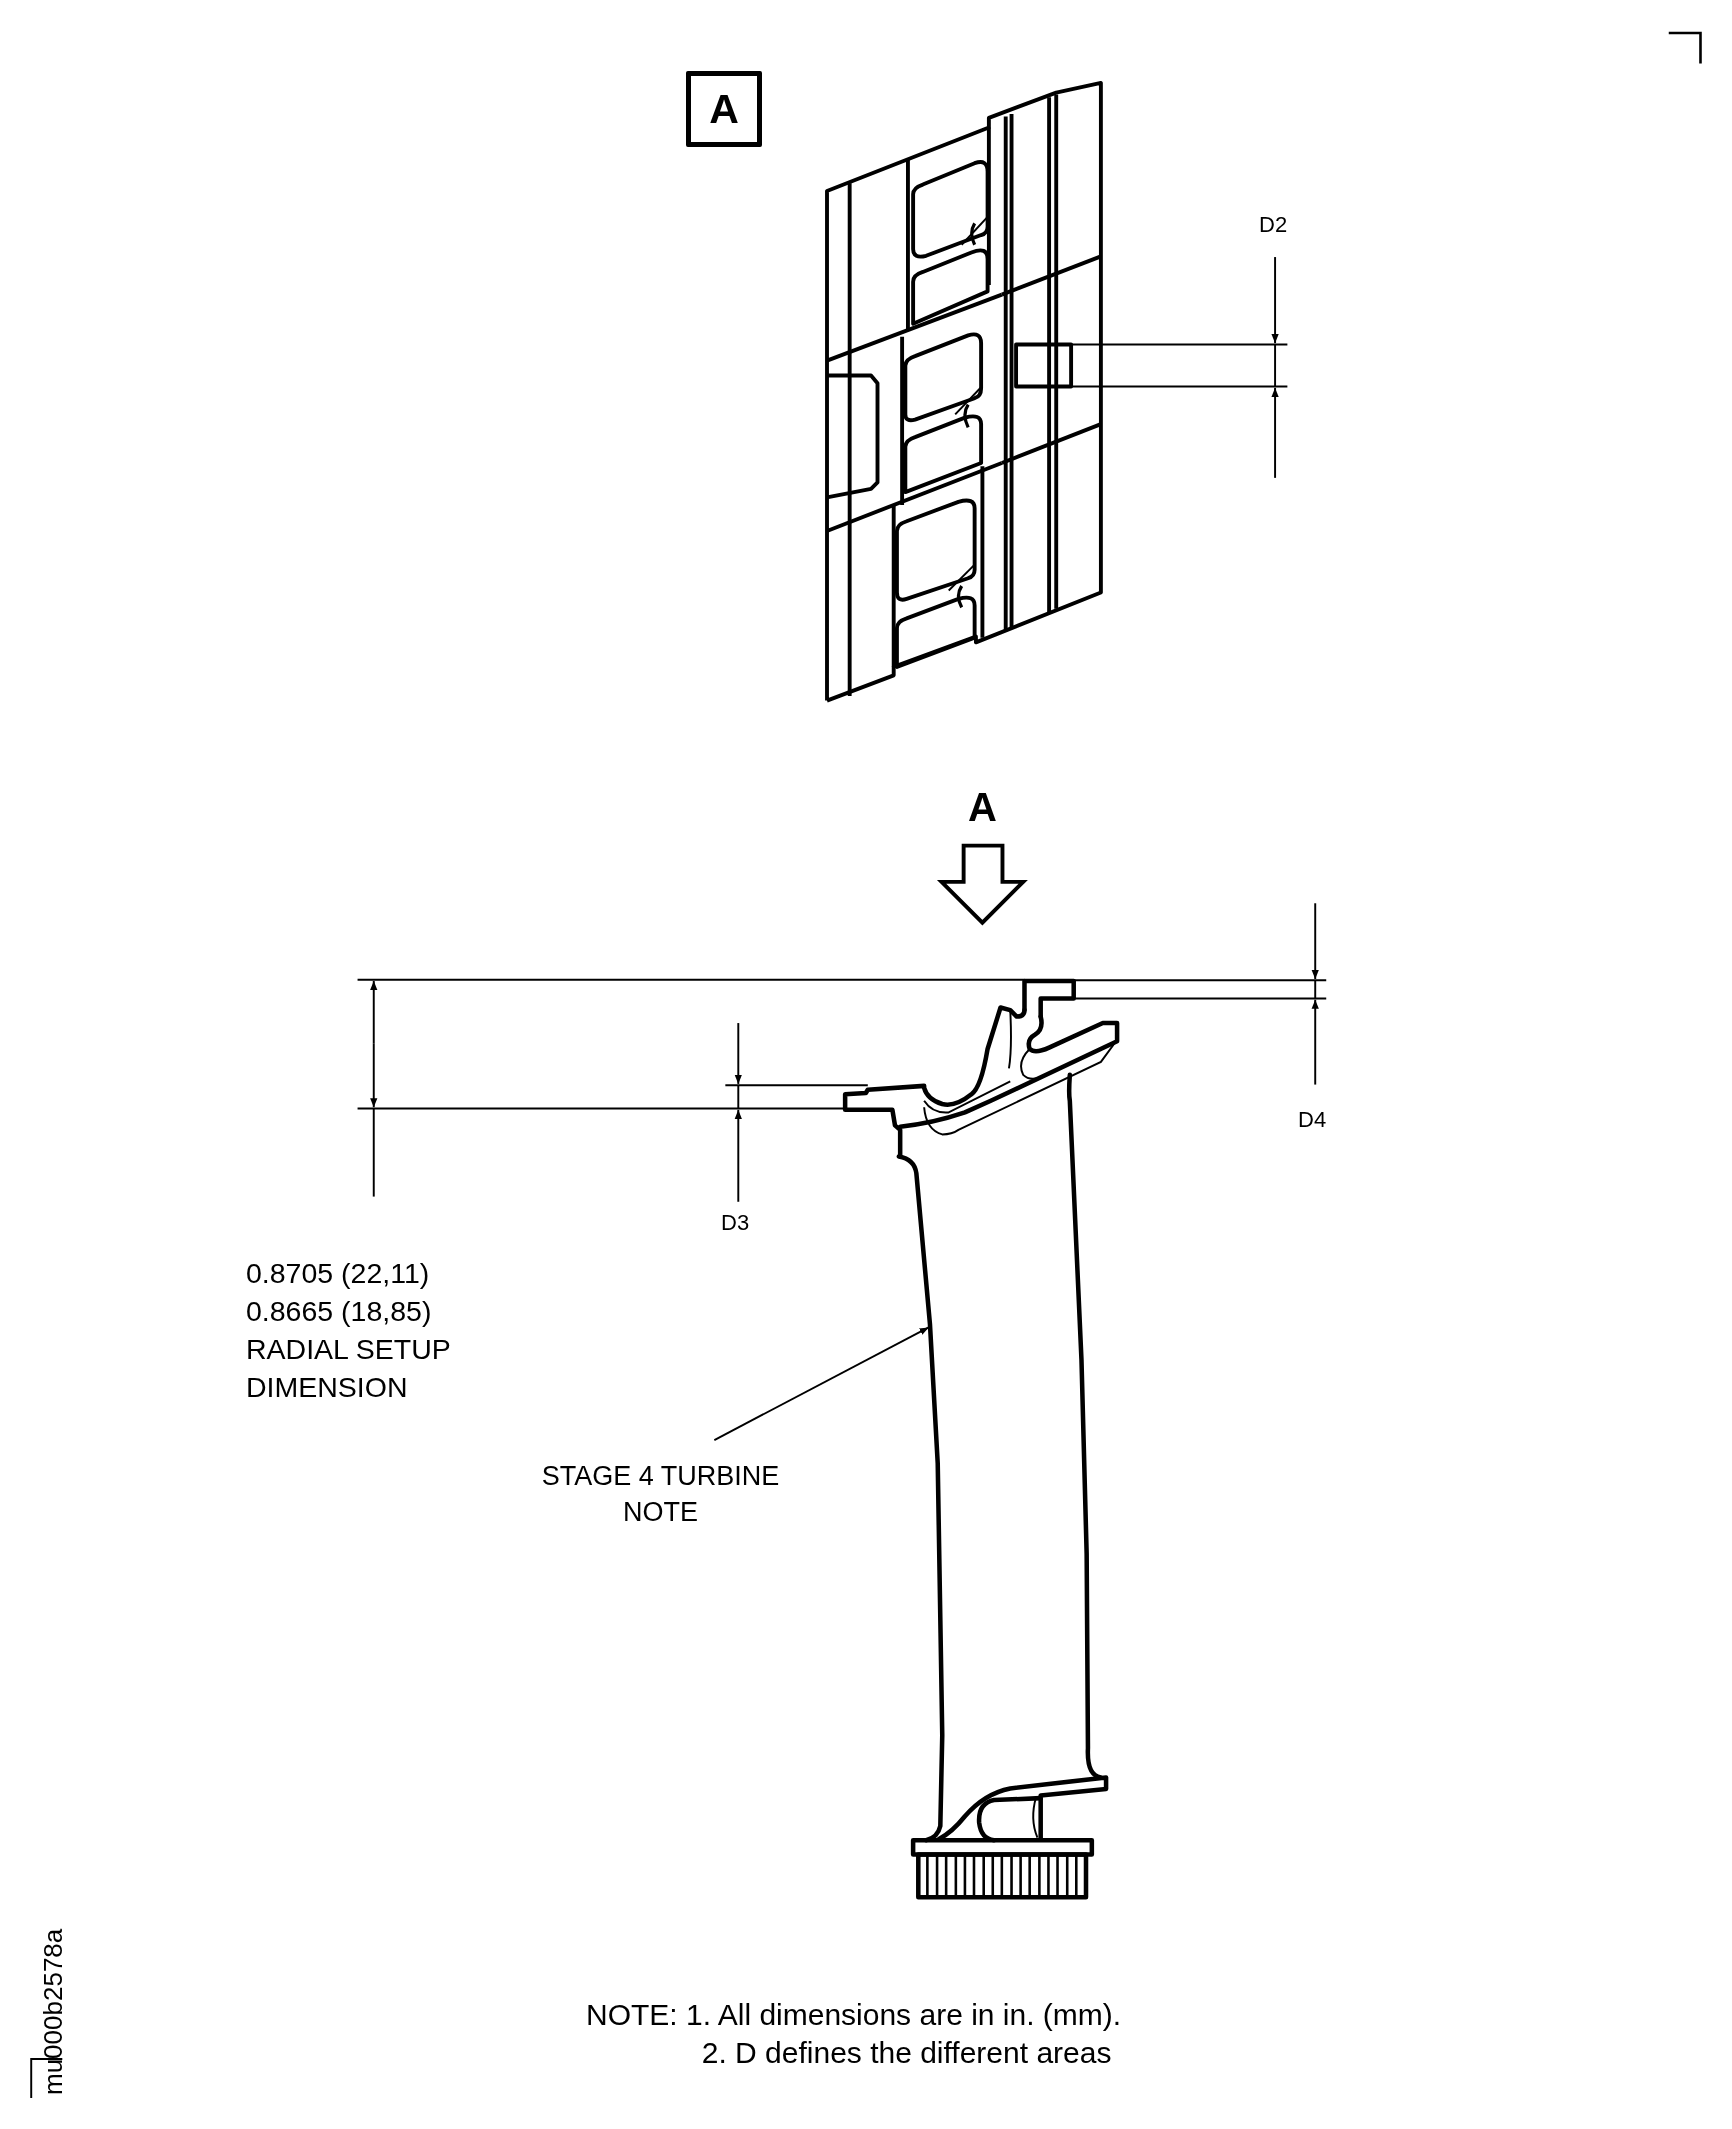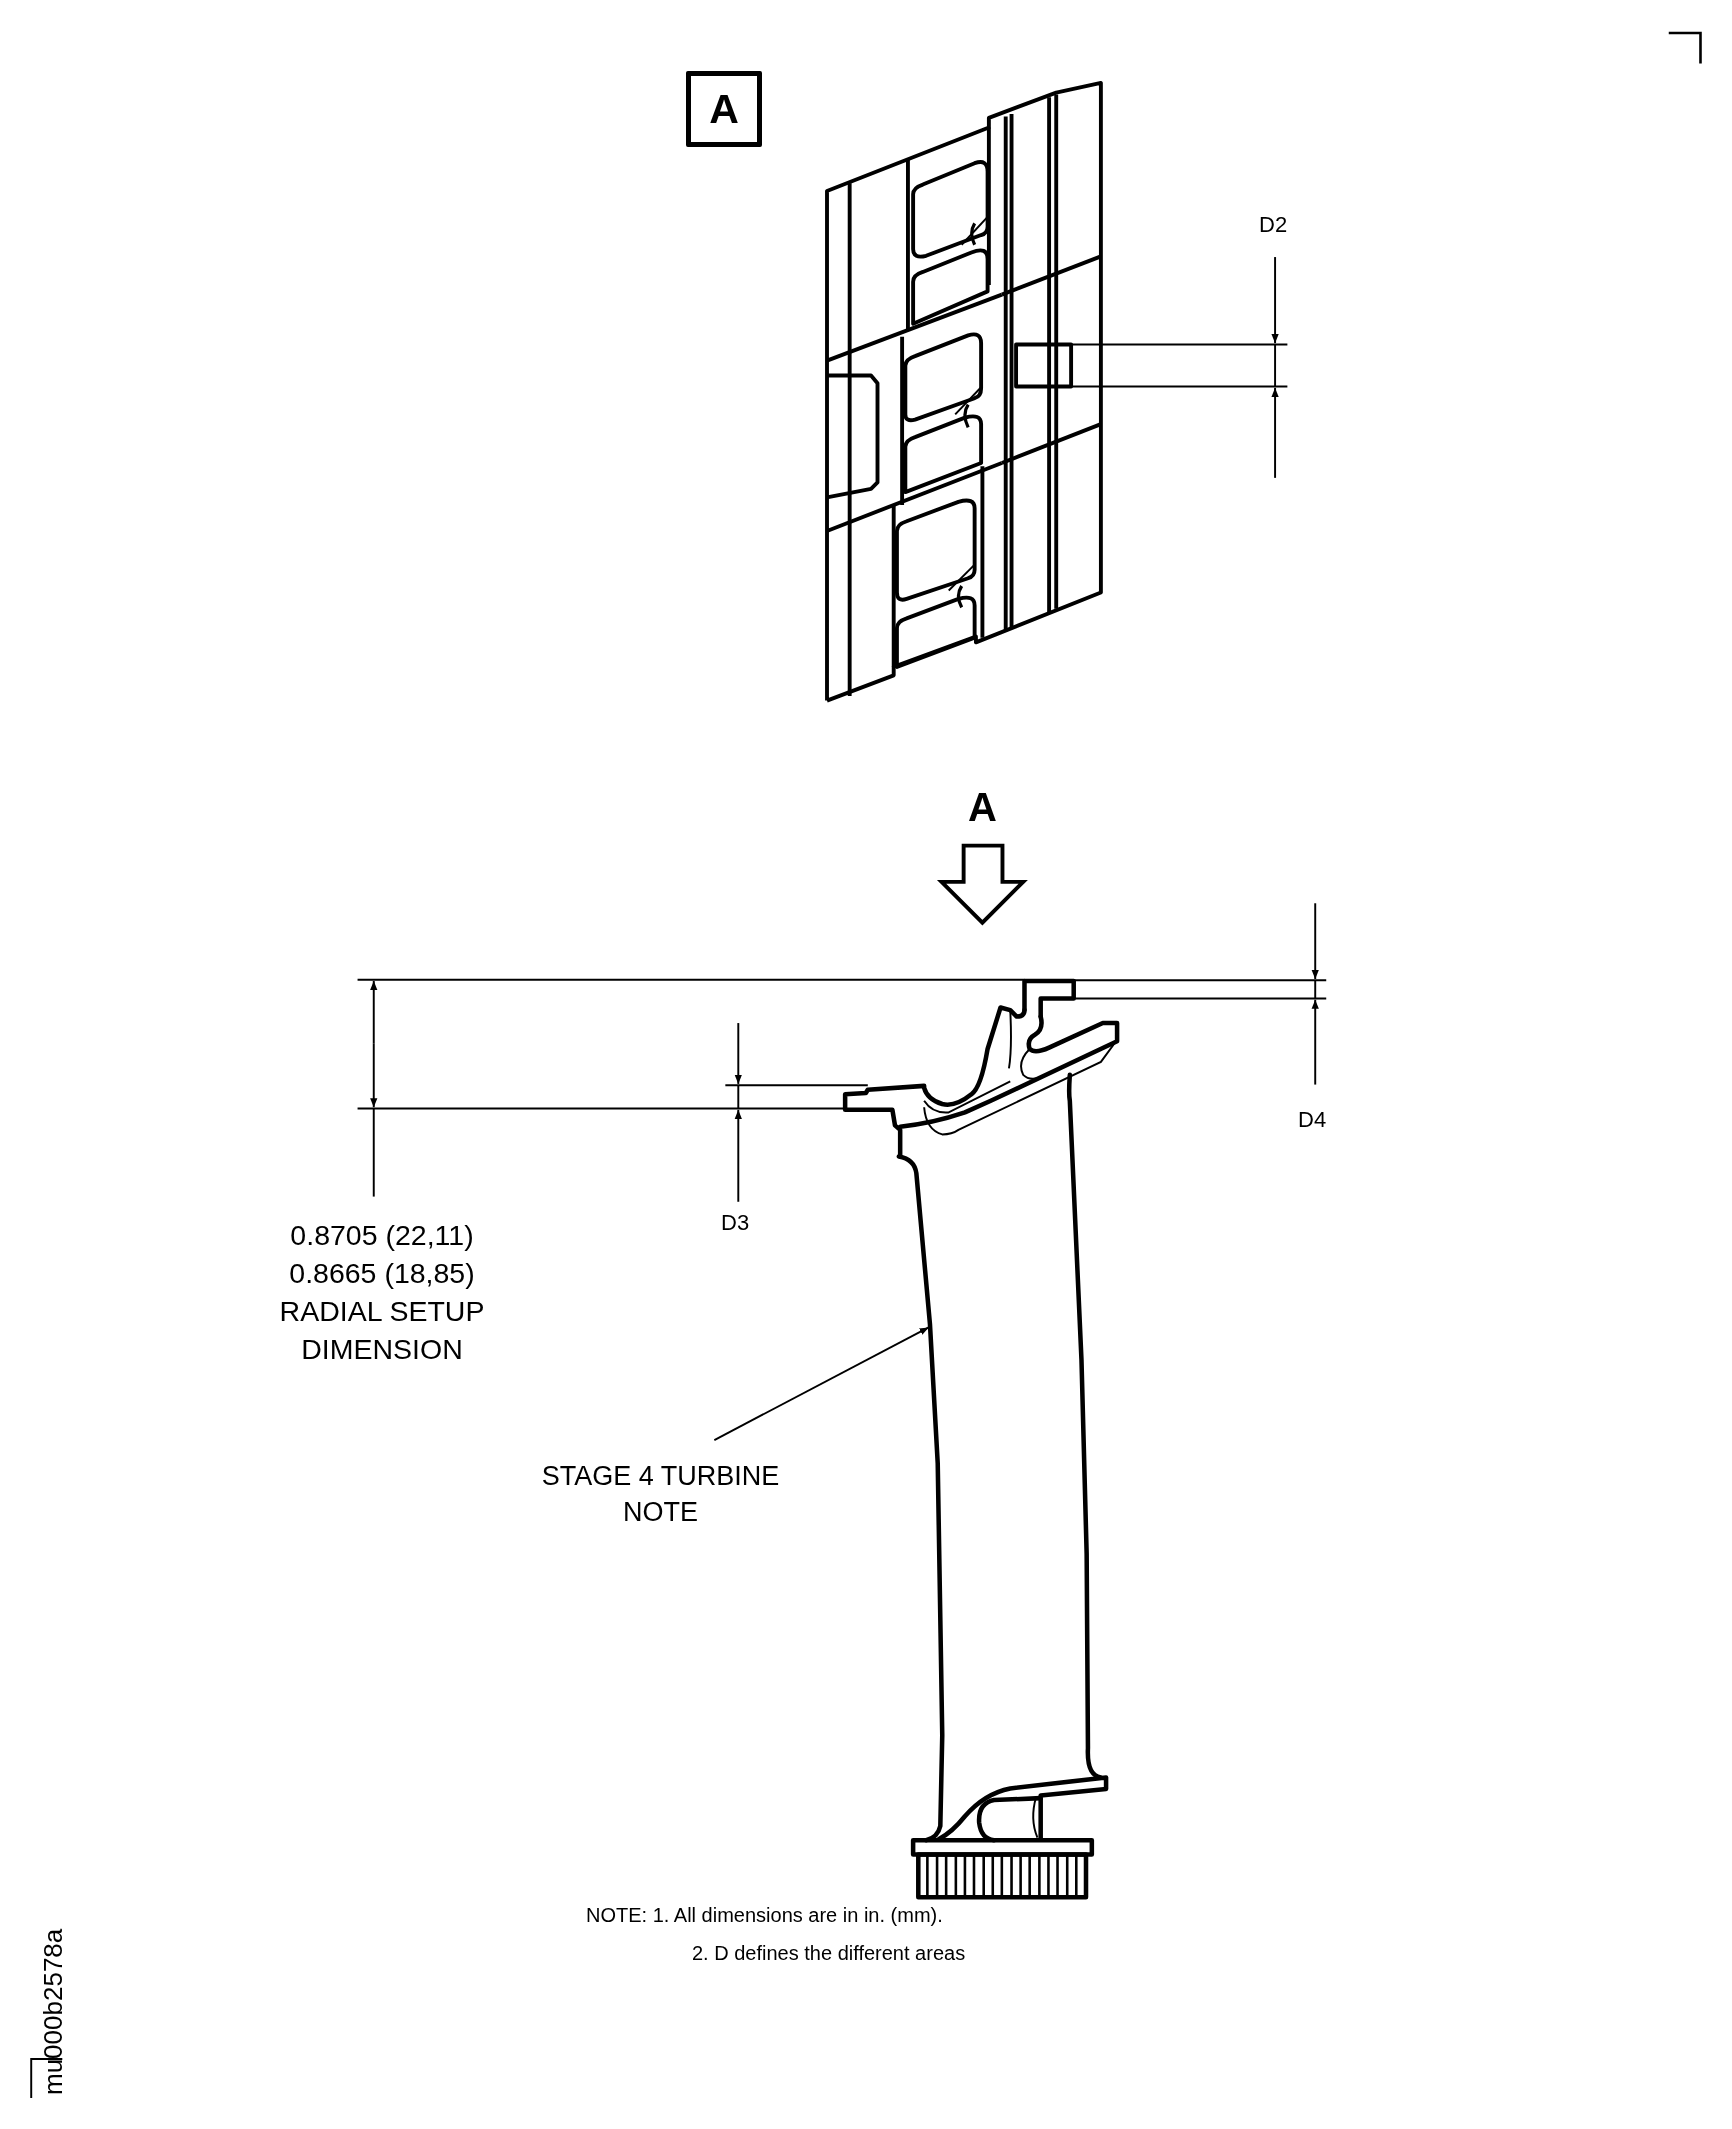--- a/index.html
+++ b/index.html
@@ -5,26 +5,26 @@
   html, body { margin: 0; padding: 0; background: #ffffff; }
   body { width: 1733px; height: 2129px; position: relative; overflow: hidden;
          font-family: "Liberation Sans", sans-serif; color: #000; }
   svg.drawing { position: absolute; left: 0; top: 0; }
   .lbl { position: absolute; font-family: "Liberation Sans", sans-serif; color: #000; white-space: nowrap; line-height: 1; }
   .dimlbl { font-size: 22px; }
   .viewbox-label { position: absolute; left: 686px; top: 71px; width: 76px; height: 76px;
      box-sizing: border-box; border: 5.8px solid #000; border-radius: 1.9px; display: flex;
      align-items: center; justify-content: center; font-size: 41px; font-weight: bold; }
   .viewA { font-size: 40px; font-weight: bold; left: 968px; top: 787px; }
-  .radial { position: absolute; left: 246px; top: 1216px; width: 272px; text-align: center;
+  .radial { position: absolute; left: 246px; top: 1254px; width: 272px; text-align: left;
      font-size: 28.5px; line-height: 38px; }
   .radial div { white-space: nowrap; }
   .callout { position: absolute; left: 505px; top: 1458px; width: 311px; text-align: center;
      font-size: 27px; line-height: 36px; }
-  .note { position: absolute; left: 586px; top: 1896px; font-size: 20px; line-height: 38px; }
+  .note { position: absolute; left: 586px; top: 1996px; font-size: 30px; line-height: 38px; }
   .note .l2 { padding-left: 106px; text-align: center; }
   .sideid { position: absolute; left: 38px; top: 2095px; font-size: 26px;
      transform: rotate(-90deg); transform-origin: 0 0; white-space: nowrap; }
 </style>
 </head>
 <body>
 
 <svg class="drawing" width="1733" height="2129" viewBox="0 0 2676 3288" xmlns="http://www.w3.org/2000/svg">
   <defs>
     <marker id="arr" viewBox="0 0 10 10" refX="10" refY="5" markerWidth="14" markerHeight="40" markerUnits="userSpaceOnUse" orient="auto">

